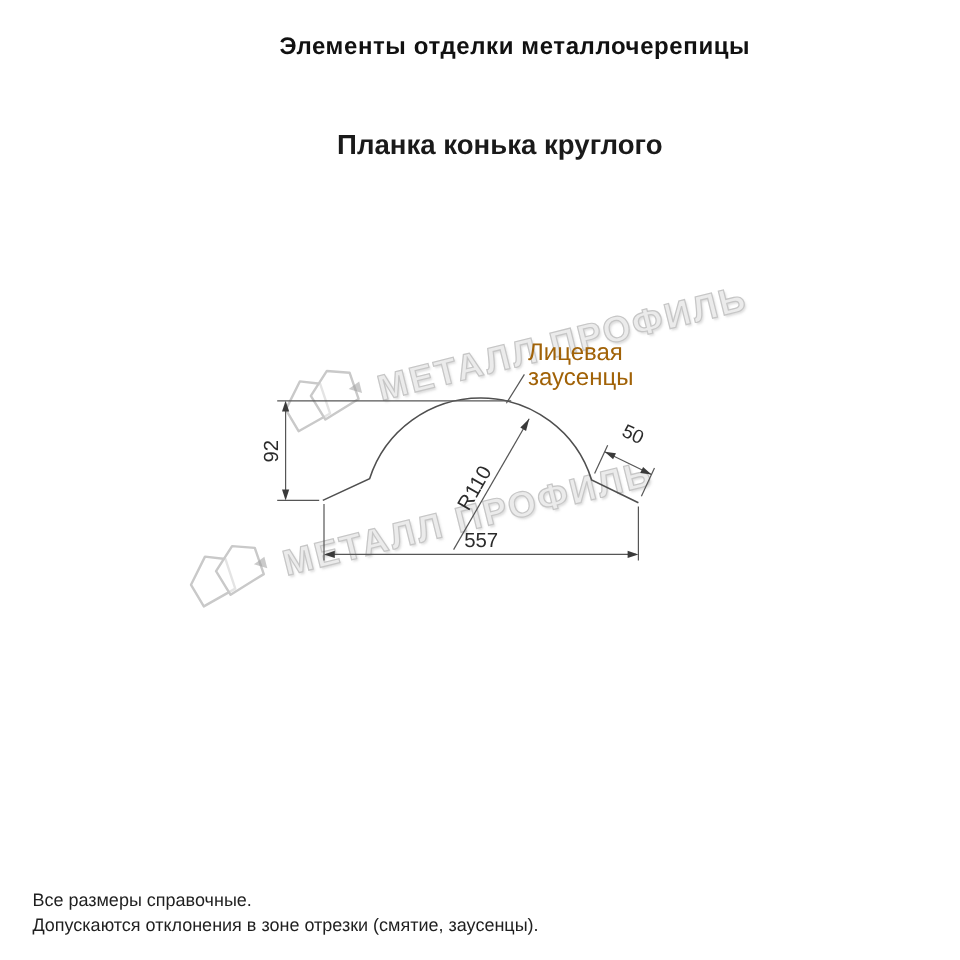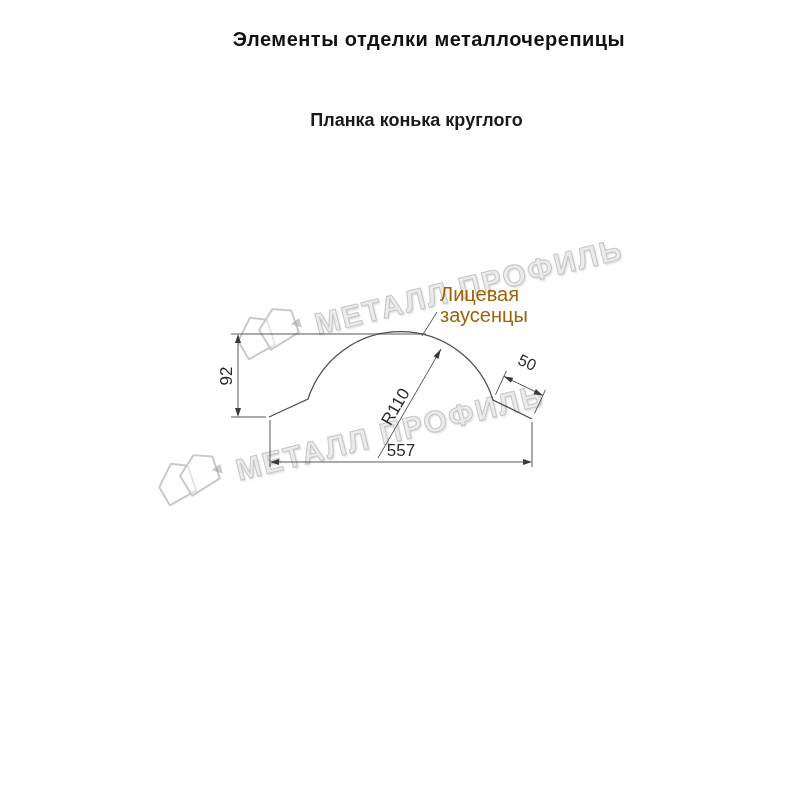--- a/index.html
+++ b/index.html
@@ -21,21 +21,21 @@
     font-weight: bold;
     color: #111111;
     letter-spacing: 0.5px;
     margin-left: 29px;
   }
   .subtitle-block {
     position: absolute;
     left: 0; top: 109px;
     width: 800px;
     text-align: center;
-    font-size: 18px;
+    font-size: 23px;
     font-weight: bold;
     color: #1a1a1a;
     line-height: 23px;
     padding-left: 33px;
   }
   
   .watermark {
     position: absolute;
     display: flex;
     align-items: center;
@@ -157,15 +157,17 @@
   <div class="dim-label lbl-315">557</div>
   <div class="dim-label lbl-50">50</div>
   <div class="dim-label lbl-r110">R110</div>
 
   <div class="face-side-label">
     <div>Лицевая</div>
     <div>заусенцы</div>
   </div>
 
   <div class="footnotes">
+    <div>Все размеры справочные.</div>
+    <div>Допускаются отклонения в зоне отрезки (смятие, заусенцы).</div>
   </div>
 
 </div>
 
 </body></html>

